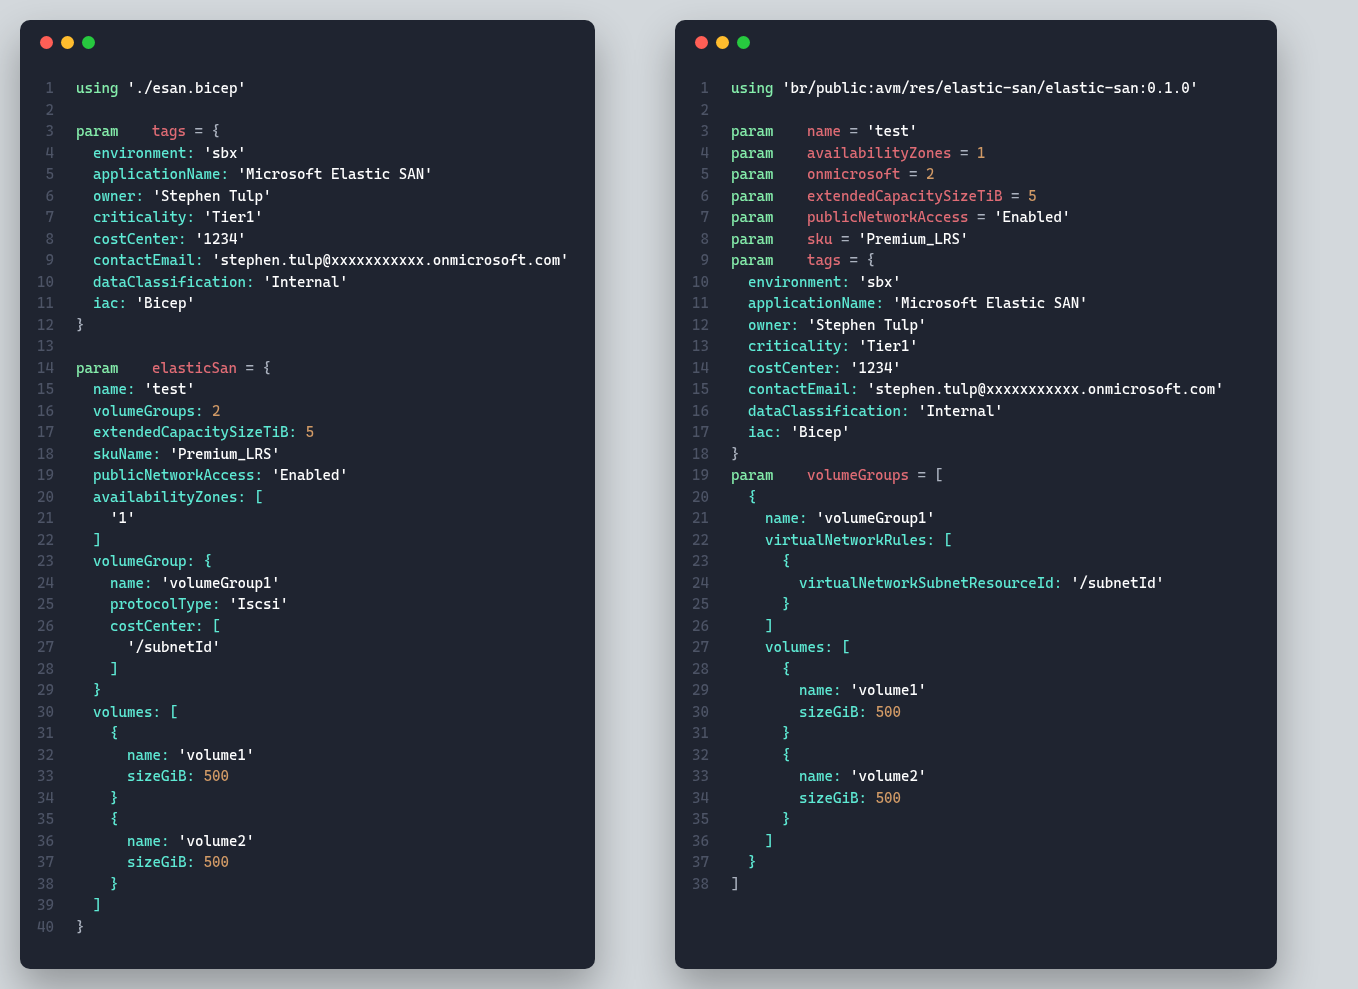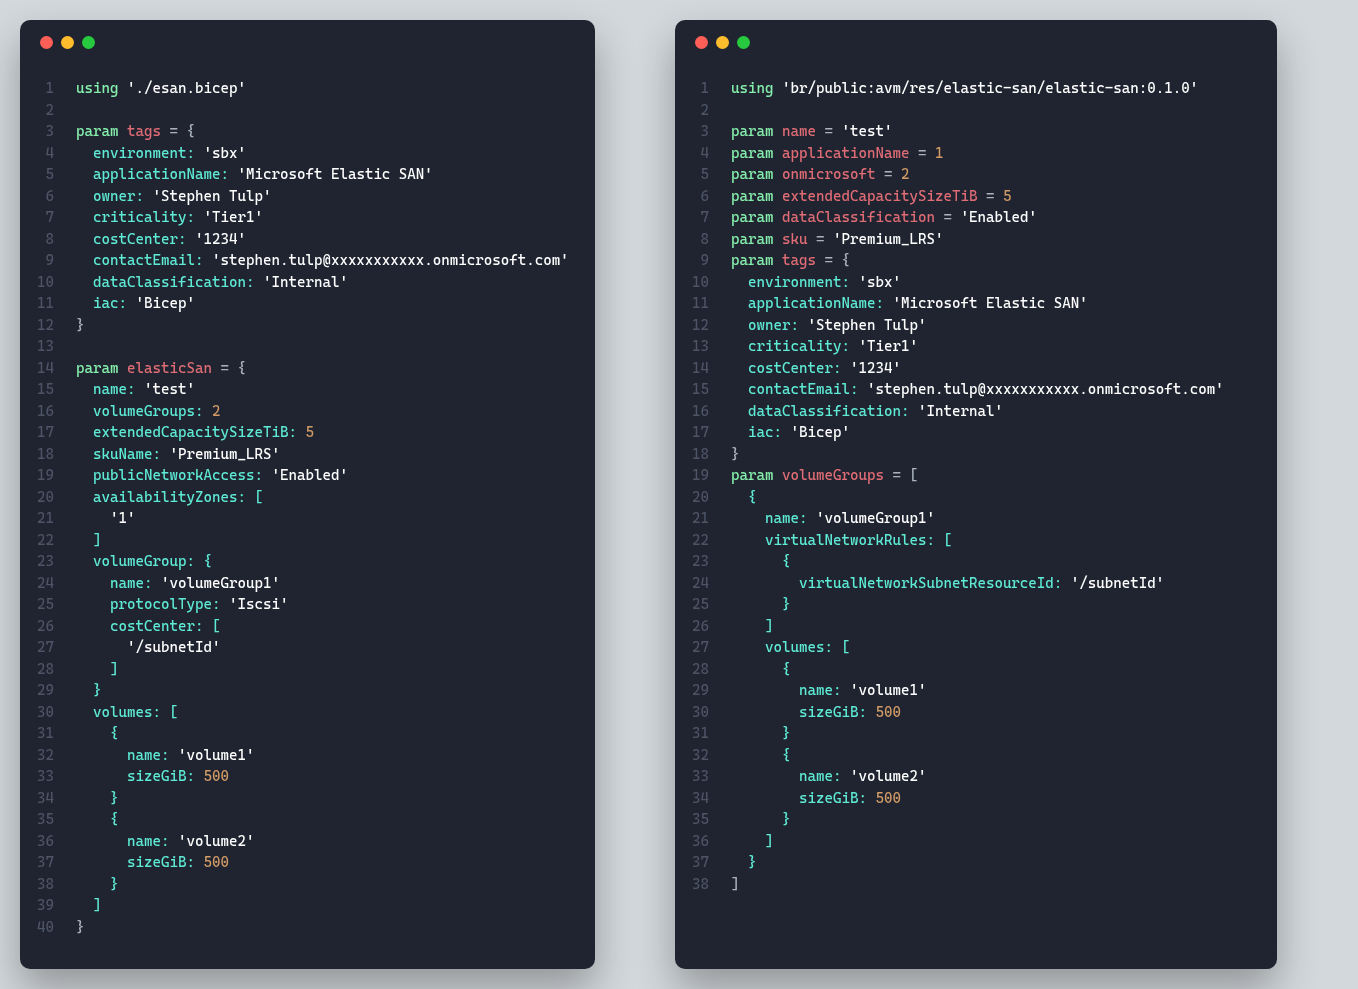--- a/index.html
+++ b/index.html
@@ -43,21 +43,21 @@
 .gutter {
   text-align: right;
   color: #4d5466;
   padding: 0 22px 0 14px;
   white-space: pre;
   user-select: none;
   min-width: 56px;
 }
 .code { white-space: pre; }
 .k-kw   { color: #86efac; }   
-.k-ident{ color: #e06c75; }   
+.k-ident{ color: #e06c75; margin-left: 25px; }   
 .k-prop { color: #5eead4; }   
 .k-str  { color: #ffffff; }   
 .k-num  { color: #d19a66; }   
 .k-punc { color: #abb2bf; }   
 #w1 { width: 575px; }
 #w2 { width: 602px; }
 </style>
 </head>
 <body>
 
@@ -192,24 +192,24 @@
 32
 33
 34
 35
 36
 37
 38</div>
     <div class="code"><span class="k-kw">using</span><span class="k-punc"> </span><span class="k-str">'br/public:avm/res/elastic-san/elastic-san:0.1.0'</span>
 
 <span class="k-kw">param</span><span class="k-punc"> </span><span class="k-ident">name</span><span class="k-punc"> = </span><span class="k-str">'test'</span>
-<span class="k-kw">param</span><span class="k-punc"> </span><span class="k-ident">applicationName</span><span class="k-punc"> = </span><span class="k-num">1</span>
+<span class="k-kw">param</span><span class="k-punc"> </span><span class="k-ident">availabilityZones</span><span class="k-punc"> = </span><span class="k-num">1</span>
 <span class="k-kw">param</span><span class="k-punc"> </span><span class="k-ident">onmicrosoft</span><span class="k-punc"> = </span><span class="k-num">2</span>
 <span class="k-kw">param</span><span class="k-punc"> </span><span class="k-ident">extendedCapacitySizeTiB</span><span class="k-punc"> = </span><span class="k-num">5</span>
-<span class="k-kw">param</span><span class="k-punc"> </span><span class="k-ident">dataClassification</span><span class="k-punc"> = </span><span class="k-str">'Enabled'</span>
+<span class="k-kw">param</span><span class="k-punc"> </span><span class="k-ident">publicNetworkAccess</span><span class="k-punc"> = </span><span class="k-str">'Enabled'</span>
 <span class="k-kw">param</span><span class="k-punc"> </span><span class="k-ident">sku</span><span class="k-punc"> = </span><span class="k-str">'Premium_LRS'</span>
 <span class="k-kw">param</span><span class="k-punc"> </span><span class="k-ident">tags</span><span class="k-punc"> = {</span>
 <span class="k-prop">  environment: </span><span class="k-str">'sbx'</span>
 <span class="k-prop">  applicationName: </span><span class="k-str">'Microsoft Elastic SAN'</span>
 <span class="k-prop">  owner: </span><span class="k-str">'Stephen Tulp'</span>
 <span class="k-prop">  criticality: </span><span class="k-str">'Tier1'</span>
 <span class="k-prop">  costCenter: </span><span class="k-str">'1234'</span>
 <span class="k-prop">  contactEmail: </span><span class="k-str">'stephen.tulp@xxxxxxxxxxx.onmicrosoft.com'</span>
 <span class="k-prop">  dataClassification: </span><span class="k-str">'Internal'</span>
 <span class="k-prop">  iac: </span><span class="k-str">'Bicep'</span>

